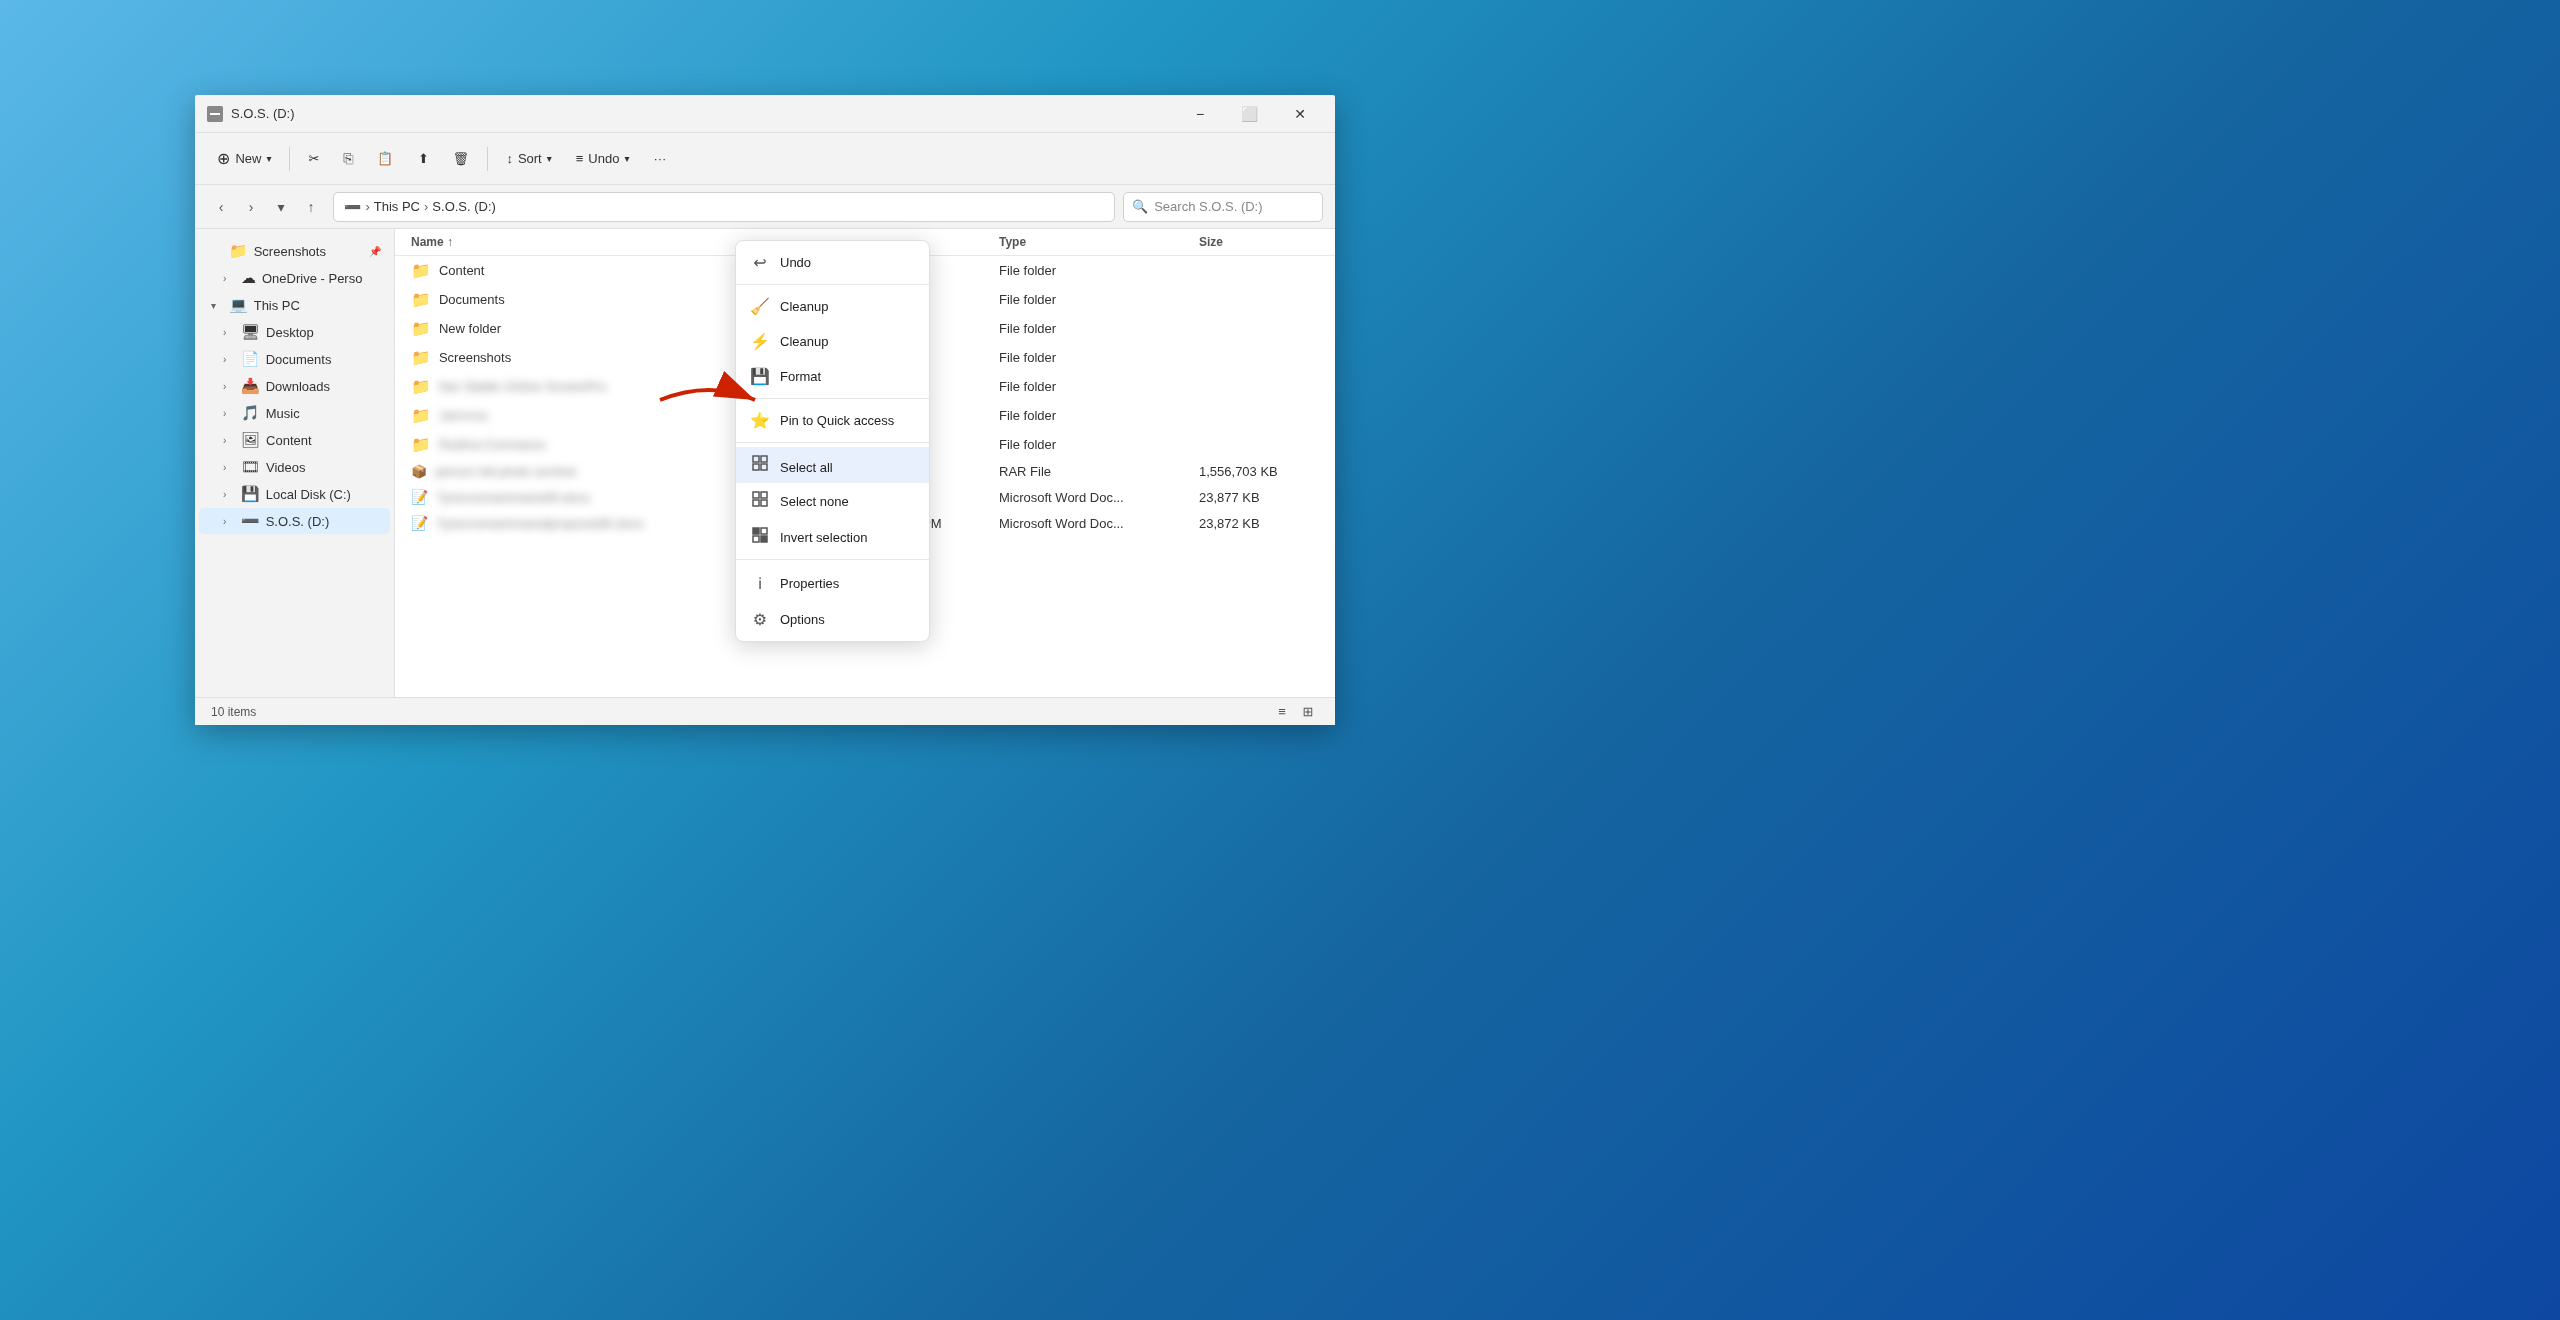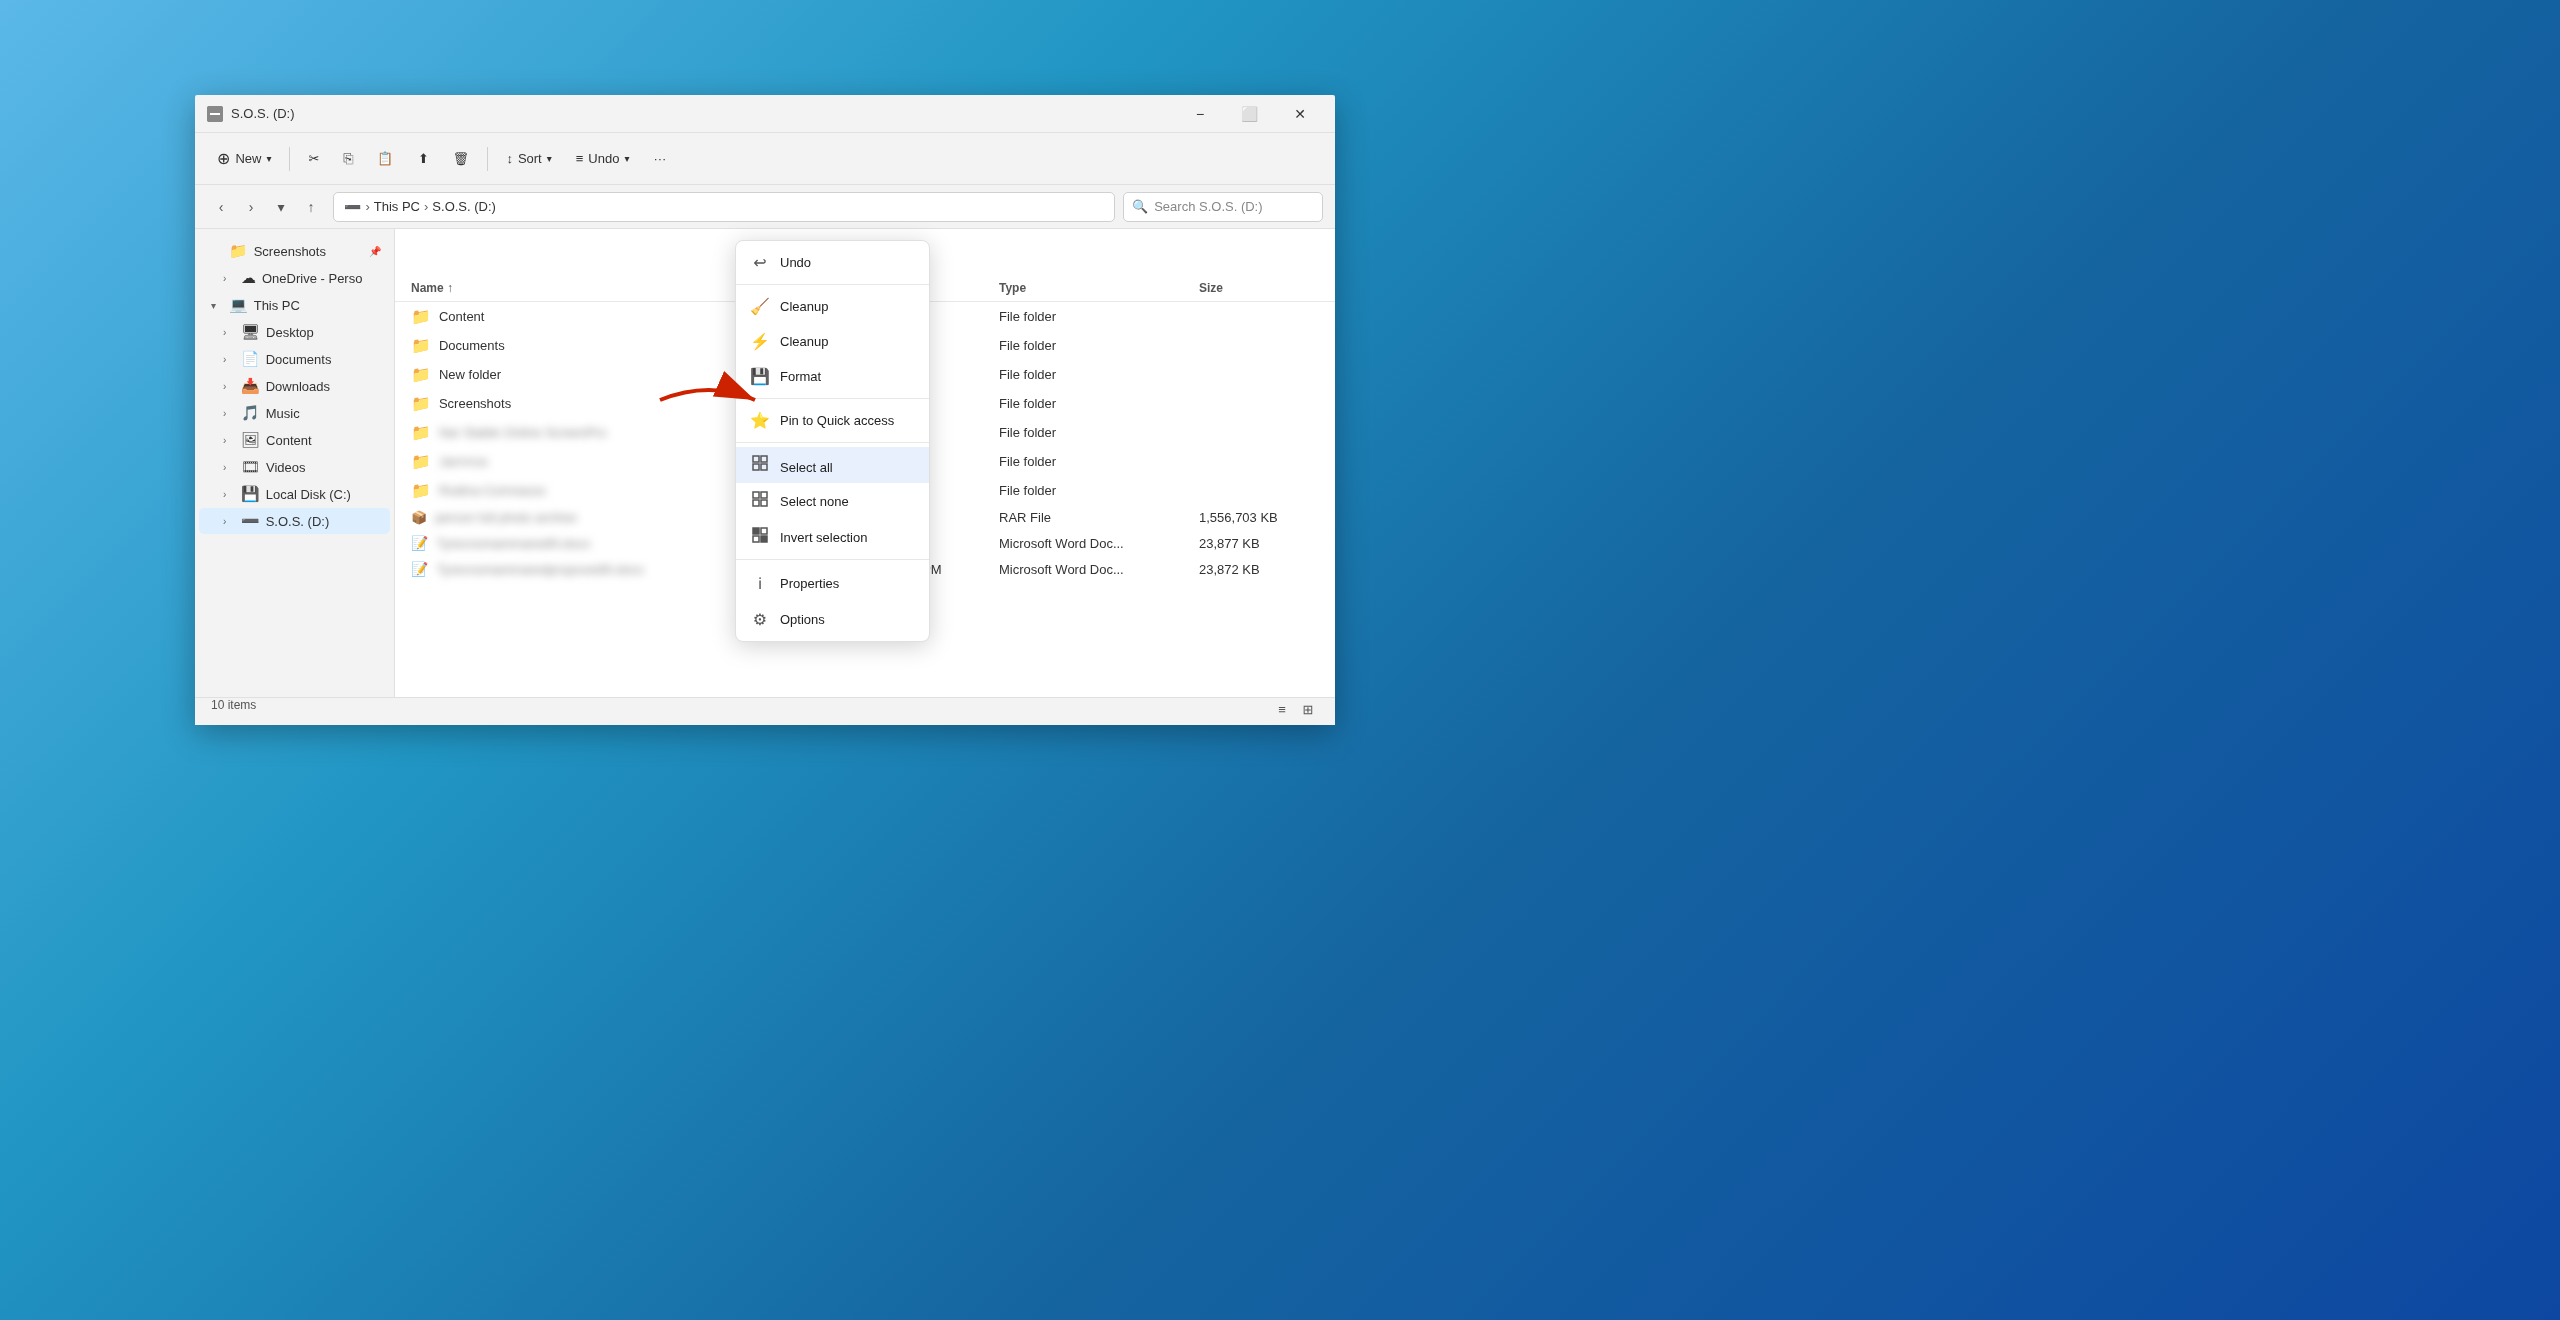--- a/index.html
+++ b/index.html
@@ -209,21 +209,20 @@
       grid-template-columns: 1fr 160px 200px 120px;
       padding: 6px 16px;
       border-bottom: 1px solid #e8e8e8;
       font-size: 12px;
       color: #555;
       font-weight: 600;
       background: white;
       position: sticky;
       top: 0;
       z-index: 1;
-      margin-top: 46px;
     }
     .file-row {
       display: grid;
       grid-template-columns: 1fr 160px 200px 120px;
       padding: 5px 16px;
       font-size: 13px;
       color: #333;
       cursor: pointer;
       align-items: center;
     }
@@ -235,21 +234,21 @@
     .file-icon { font-size: 16px; }
     .file-icon-folder { color: #FFB900; }
     .file-icon-rar { color: #555; font-size: 13px; }
     .file-icon-word { color: #2b579a; font-size: 14px; }
 
     .status-bar {
       height: 28px;
       background: #f3f3f3;
       border-top: 1px solid #e0e0e0;
       display: flex;
-      align-items: flex-start;
+      align-items: center;
       padding: 0 16px;
       font-size: 12px;
       color: #555;
       justify-content: space-between;
       flex-shrink: 0;
     }
     .status-view-icons {
       display: flex;
       gap: 4px;
     }

